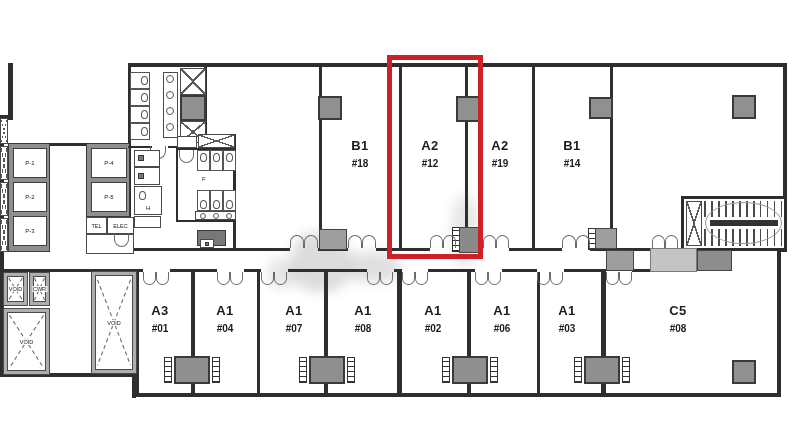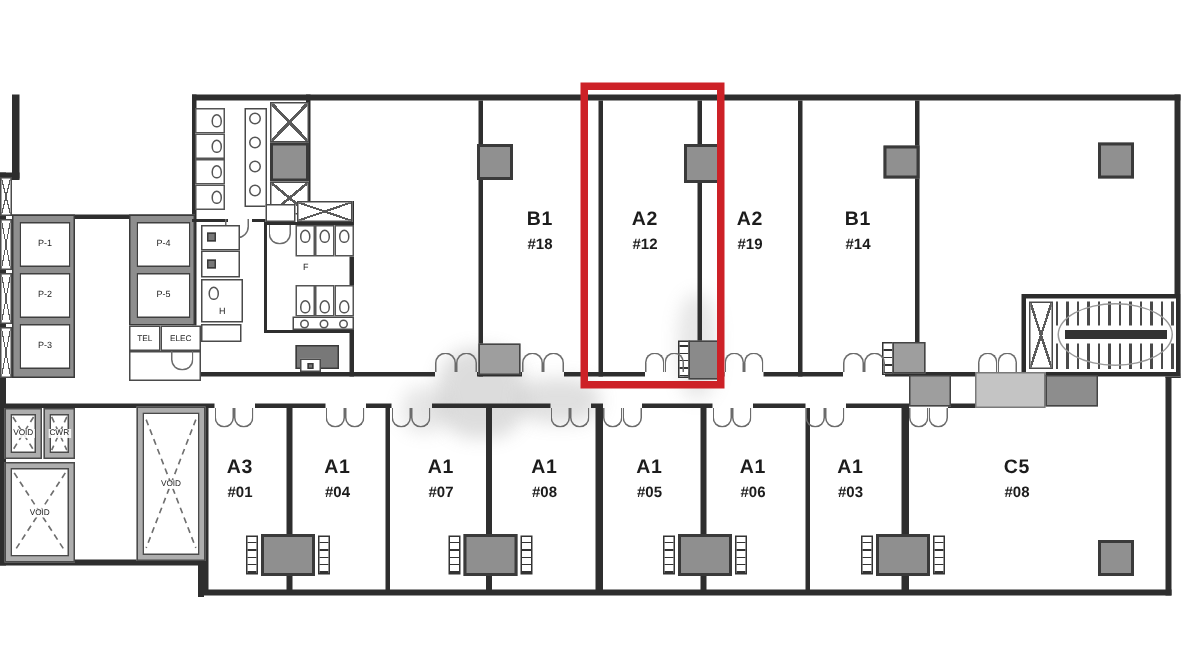--- a/index.html
+++ b/index.html
@@ -337,21 +337,21 @@
   <div class="ulab" style="left:262px;top:303px;">
     <div class="u">A1</div>
     <div class="n">#07</div>
   </div>
   <div class="ulab" style="left:331px;top:303px;">
     <div class="u">A1</div>
     <div class="n">#08</div>
   </div>
   <div class="ulab" style="left:401px;top:303px;">
     <div class="u">A1</div>
-    <div class="n">#05</div>
+    <div class="n">#02</div>
   </div>
   <div class="ulab" style="left:470px;top:303px;">
     <div class="u">A1</div>
     <div class="n">#06</div>
   </div>
   <div class="ulab" style="left:535px;top:303px;">
     <div class="u">A1</div>
     <div class="n">#03</div>
   </div>
   <div class="ulab" style="left:646px;top:303px;">

